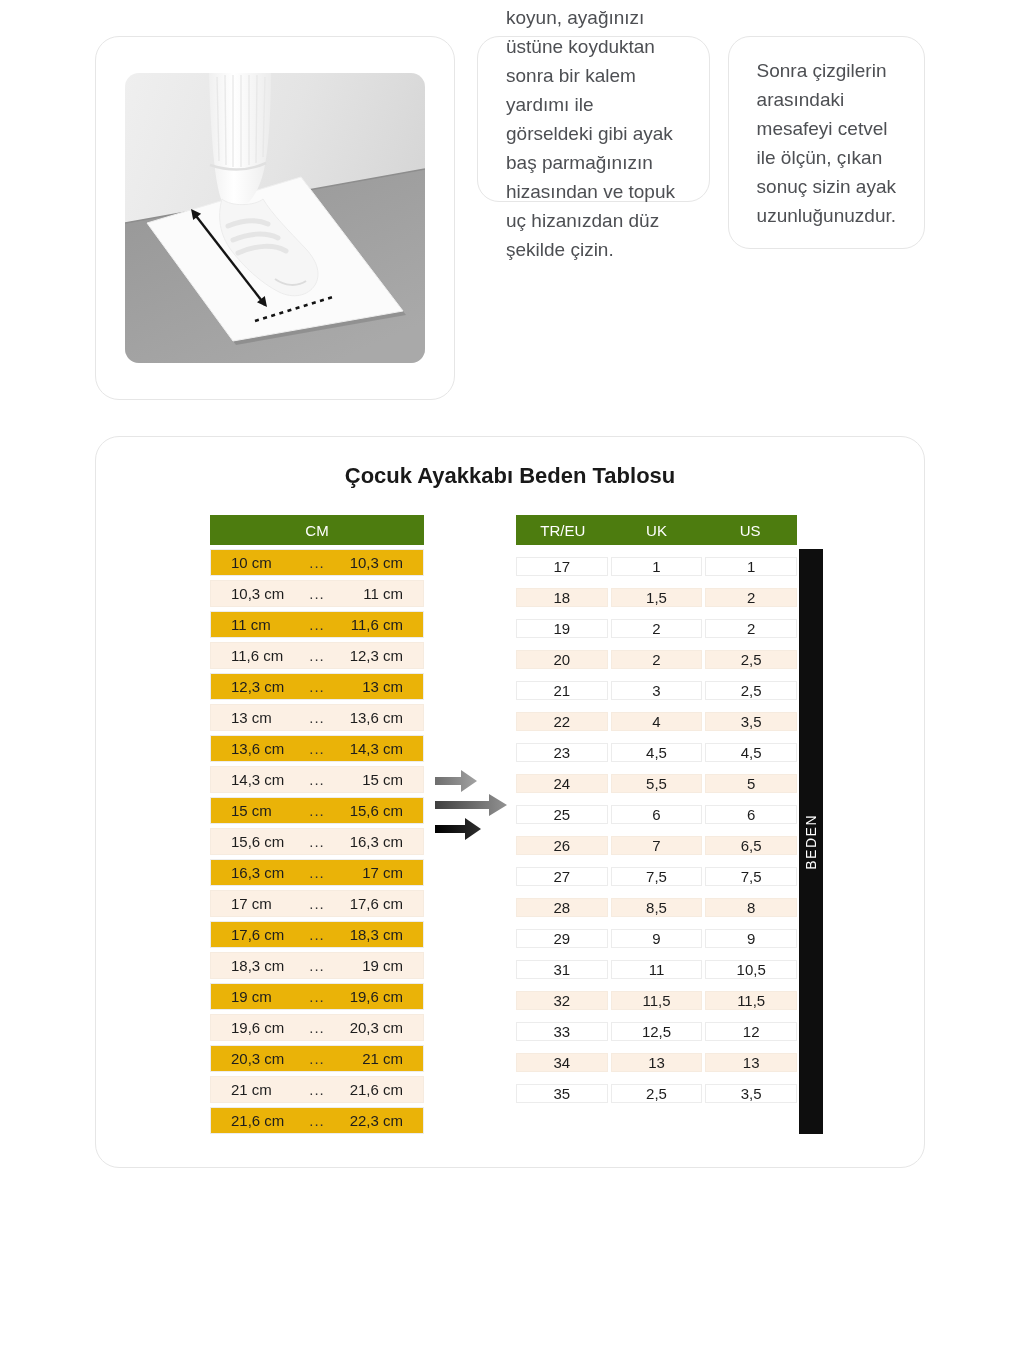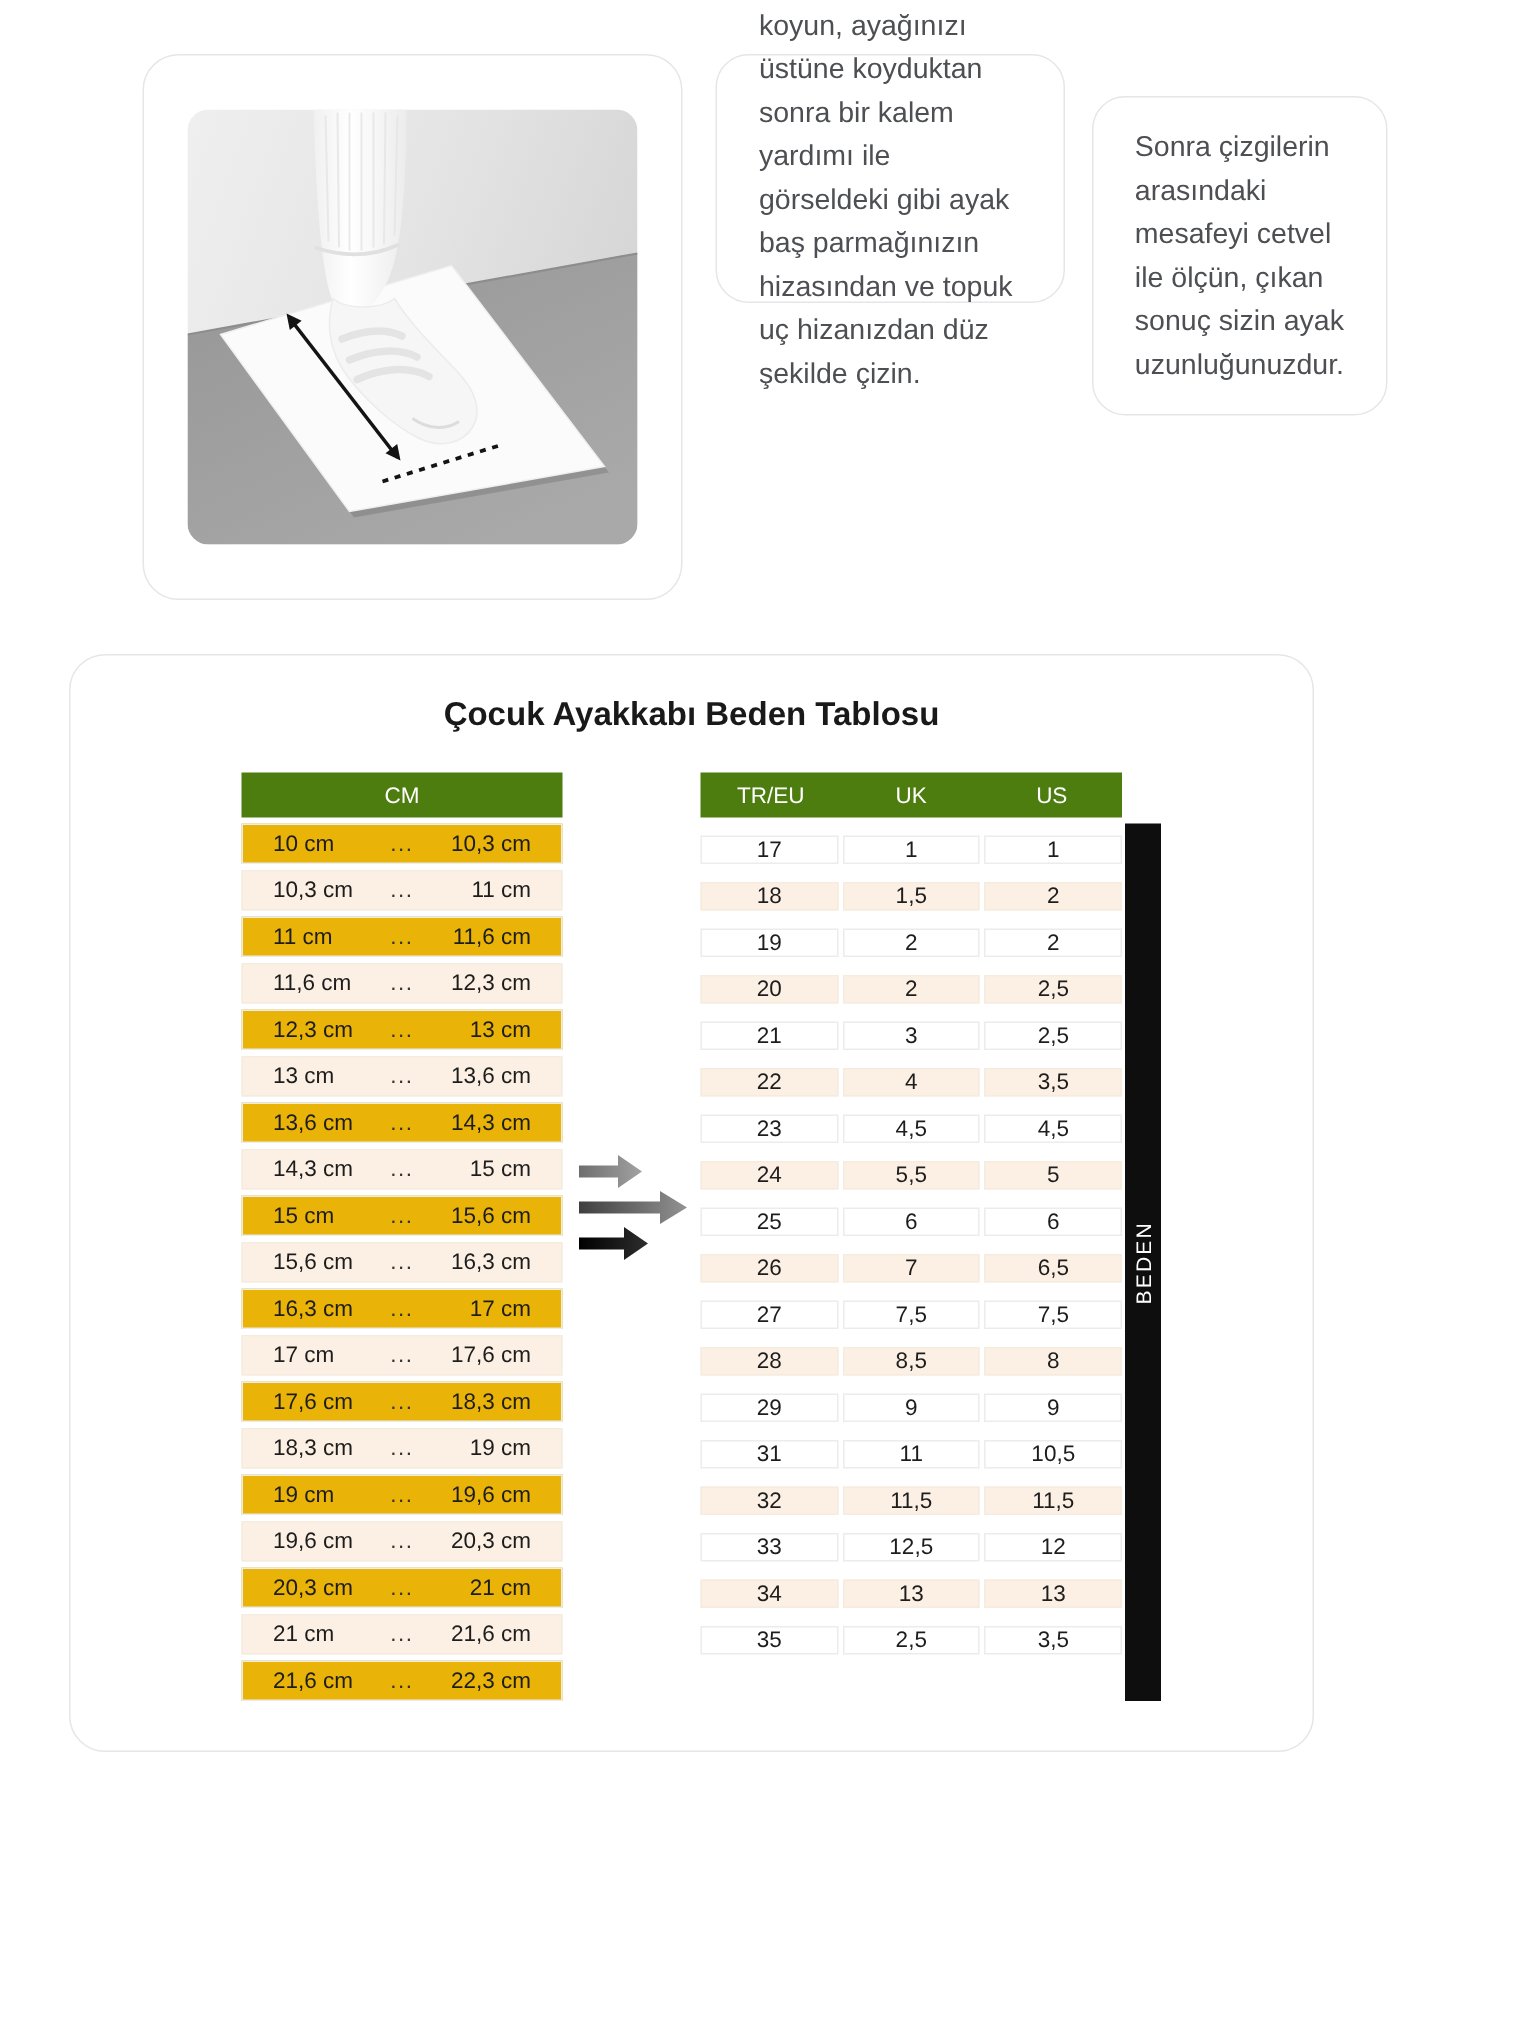--- a/index.html
+++ b/index.html
@@ -15,25 +15,25 @@
 
   
   .measure-section { display:flex; gap:22px; margin:36px 95px 0 95px; height:364px; }
   .photo-card { width:360px; height:364px; background:#fff; border:1px solid #e6e6e6;
                 border-radius:24px; padding:36px 29px; }
   .photo-frame { width:300px; height:290px; border-radius:14px; overflow:hidden; display:block; }
   .instruction-cards { flex:1; display:flex; flex-direction:row; gap:18px; }
   .instruction-card { background:#fff; border:1px solid #e6e6e6; border-radius:22px;
                       padding:24px 28px; display:flex; align-items:center; }
   .instruction-card.first { height:166px; }
-  .instruction-card.second { height:213px;margin-top:28px; }
+  .instruction-card.second { height:213px; }
   .instruction-card p { font-size:19px; line-height:29px; color:#4d4f53; }
 
   
-  .size-section { margin:36px 95px 0 46px; width:830px; height:732px;
+  .size-section { margin:36px 95px 0 95px; width:830px; height:732px;
                   border:1px solid #e6e6e6; border-radius:24px; padding-top:26px; }
   .size-title { text-align:center; font-size:22px; font-weight:700; color:#191919; }
   .tables-row { margin:26px 0 0 114px; display:flex; position:relative; }
 
   .thead { height:30px; background:#4d7c0f; color:#fff; font-size:15px;
            display:flex; align-items:center; justify-content:center; margin-bottom:4px; }
   .thead.three span { flex:1; text-align:center; }
 
   .cm-table { width:214px; }
   .trow { height:27px; margin-bottom:4px; display:flex; align-items:center;

